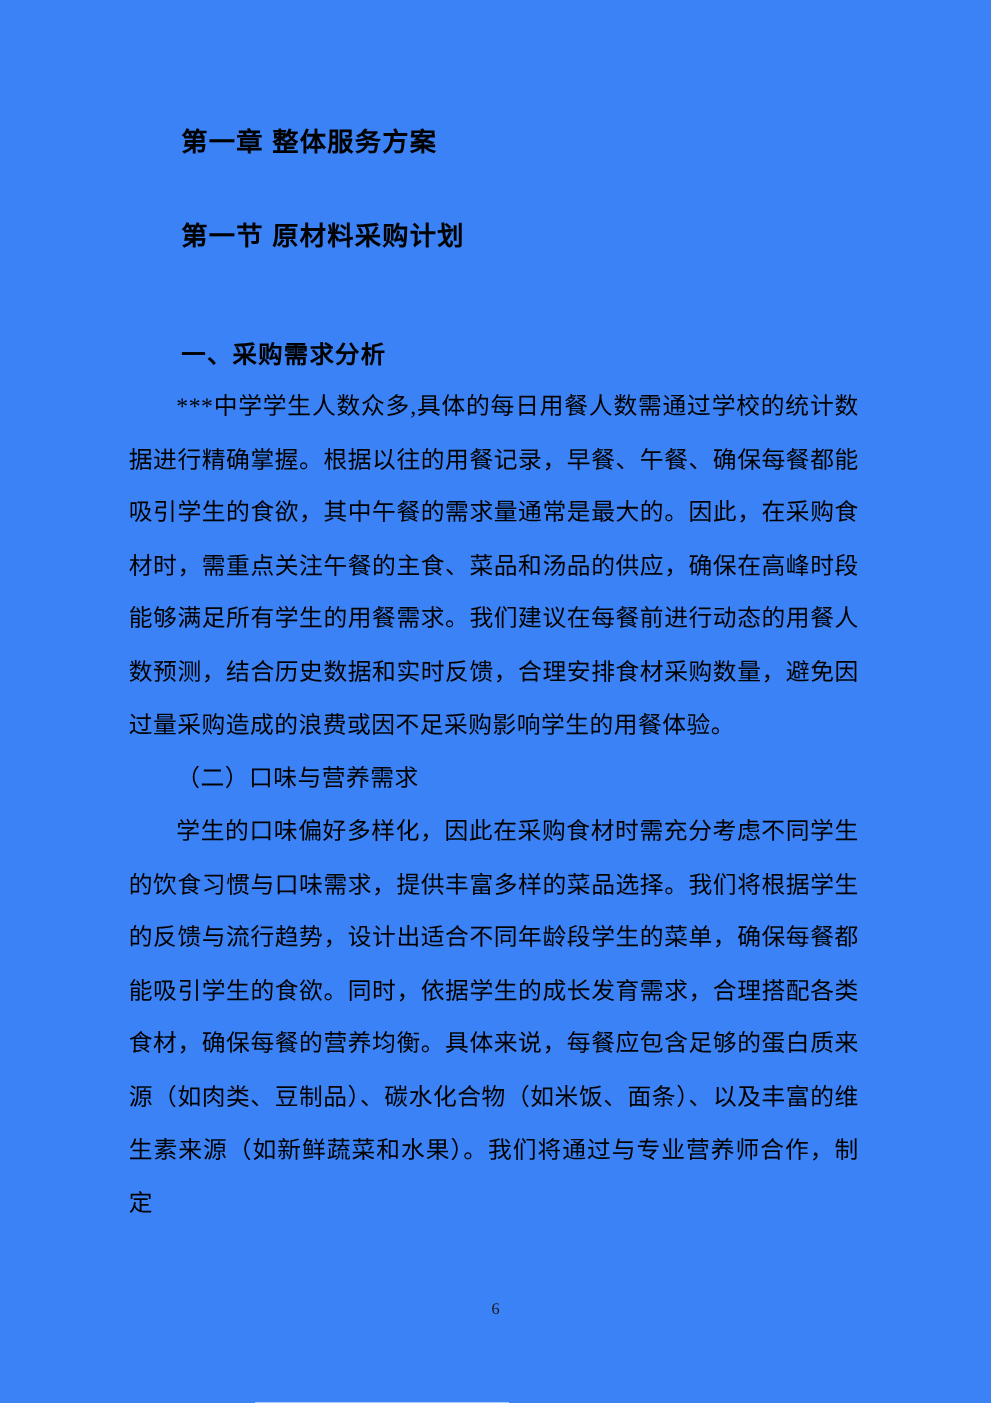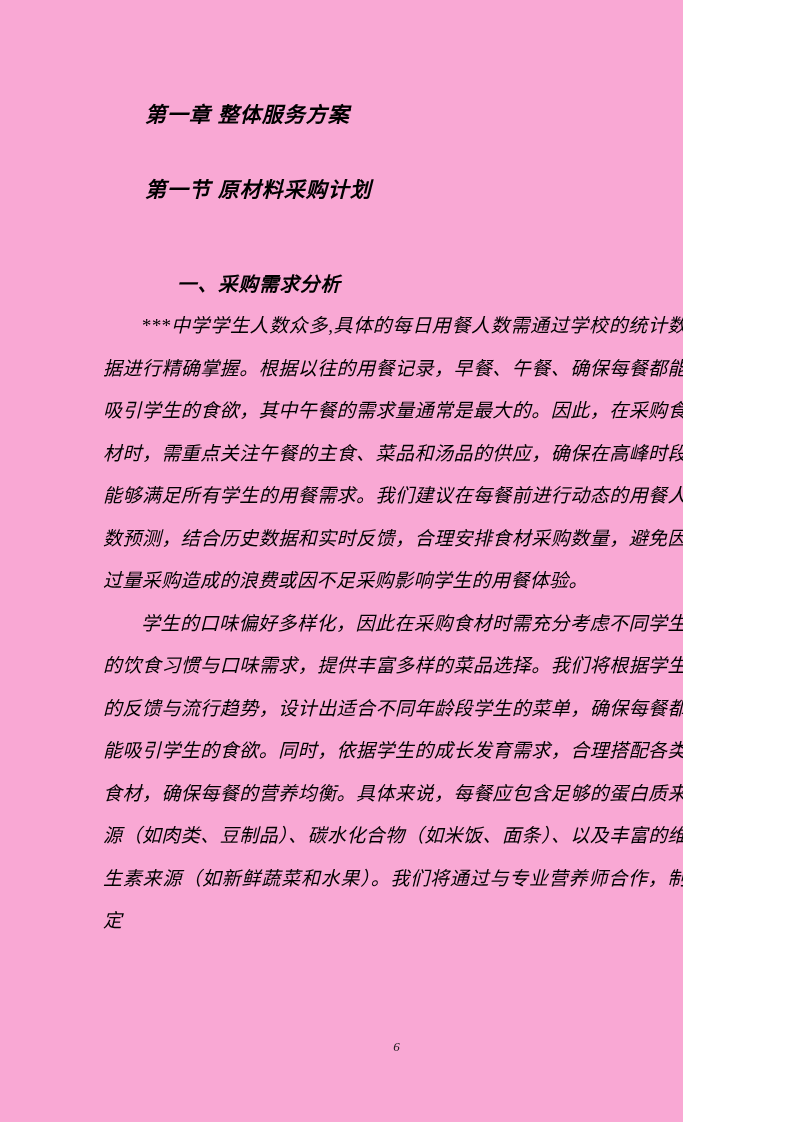--- a/index.html
+++ b/index.html
@@ -6,38 +6,37 @@
   html, body {
     width: 793px;
     background: #ffffff;
   }
   body {
     font-family: "Liberation Serif", serif;
     color: #000000;
   }
   .page {
     position: relative;
-    width: 683px;
+    width: 793px;
     height: 1122px;
-    background: #f9a8d4;
+    background: #3b82f6;
     overflow: hidden;
-    font-style: italic;
   }
   .heading {
     position: absolute;
     left: 145px;
     font-family: "Liberation Sans", sans-serif;
     font-weight: bold;
     line-height: 1;
     letter-spacing: 1px;
     white-space: nowrap;
   }
   .chapter-heading { top: 104px; font-size: 21px; }
   .section-heading { top: 179px; font-size: 21px; }
-  .sub-heading     { top: 275px; font-size: 19.5px; margin-left: 32px; }
+  .sub-heading     { top: 275px; font-size: 19.5px; }
   .body-text {
     position: absolute;
     left: 103px;
     top: 305px;
     width: 584px;
     font-family: "Liberation Serif", serif;
     font-size: 19px;
     line-height: 42.5px;
     letter-spacing: 0.4px;
     text-align: justify;
@@ -63,18 +62,19 @@
 <div class="page">
 
   <div class="heading chapter-heading">第一章 整体服务方案</div>
 
   <div class="heading section-heading">第一节 原材料采购计划</div>
 
   <div class="heading sub-heading">一、采购需求分析</div>
 
   <div class="body-text">
     <p>***中学学生人数众多,具体的每日用餐人数需通过学校的统计数据进行精确掌握。根据以往的用餐记录，早餐、午餐、确保每餐都能吸引学生的食欲，其中午餐的需求量通常是最大的。因此，在采购食材时，需重点关注午餐的主食、菜品和汤品的供应，确保在高峰时段能够满足所有学生的用餐需求。我们建议在每餐前进行动态的用餐人数预测，结合历史数据和实时反馈，合理安排食材采购数量，避免因过量采购造成的浪费或因不足采购影响学生的用餐体验。</p>
+    <p>（二）口味与营养需求</p>
     <p>学生的口味偏好多样化，因此在采购食材时需充分考虑不同学生的饮食习惯与口味需求，提供丰富多样的菜品选择。我们将根据学生的反馈与流行趋势，设计出适合不同年龄段学生的菜单，确保每餐都能吸引学生的食欲。同时，依据学生的成长发育需求，合理搭配各类食材，确保每餐的营养均衡。具体来说，每餐应包含足够的蛋白质来源（如肉类、豆制品）、碳水化合物（如米饭、面条）、以及丰富的维生素来源（如新鲜蔬菜和水果）。我们将通过与专业营养师合作，制定</p>
   </div>
 
   <div class="page-number">6</div>
 
 </div>
 
 </body></html>

